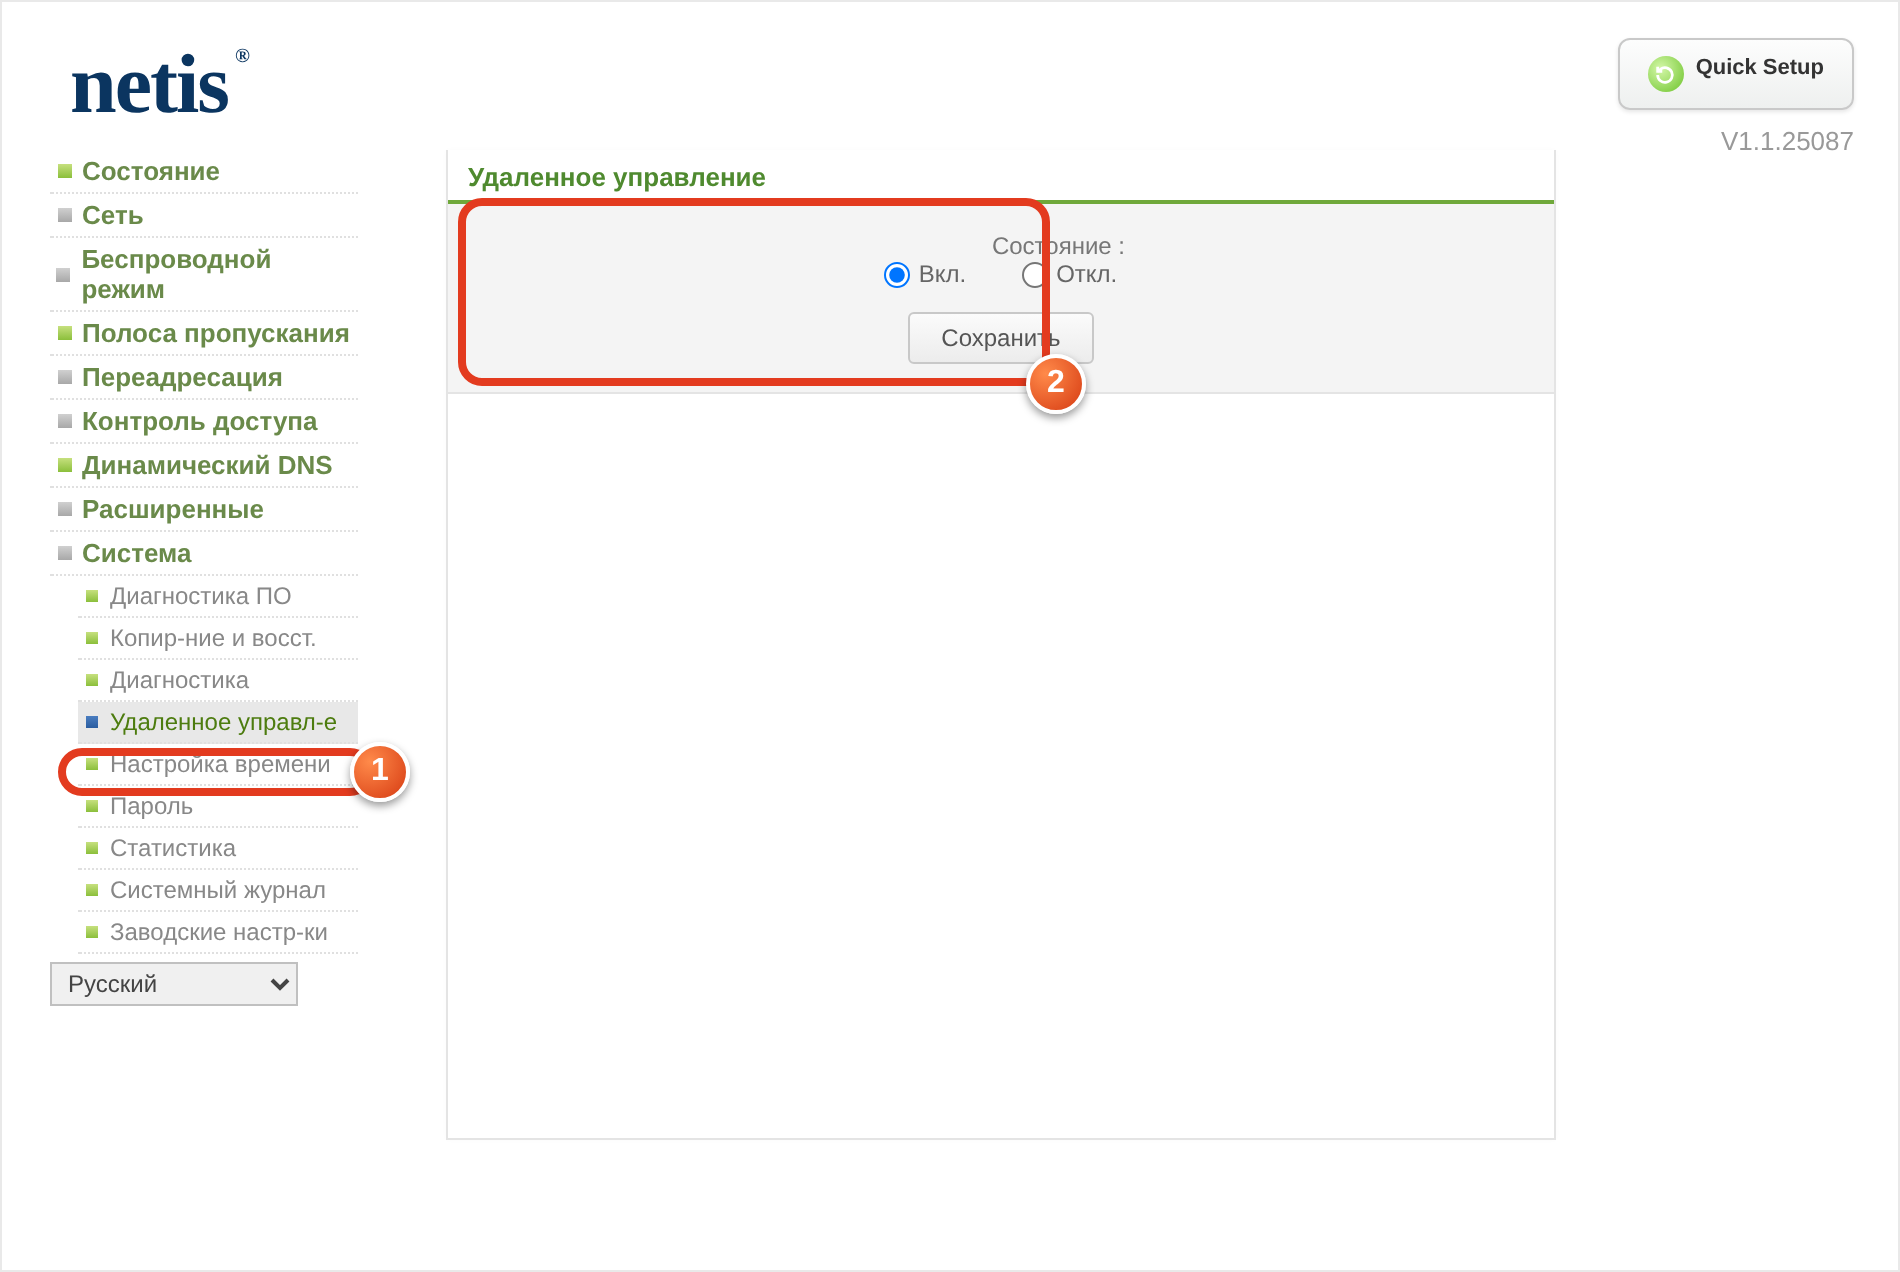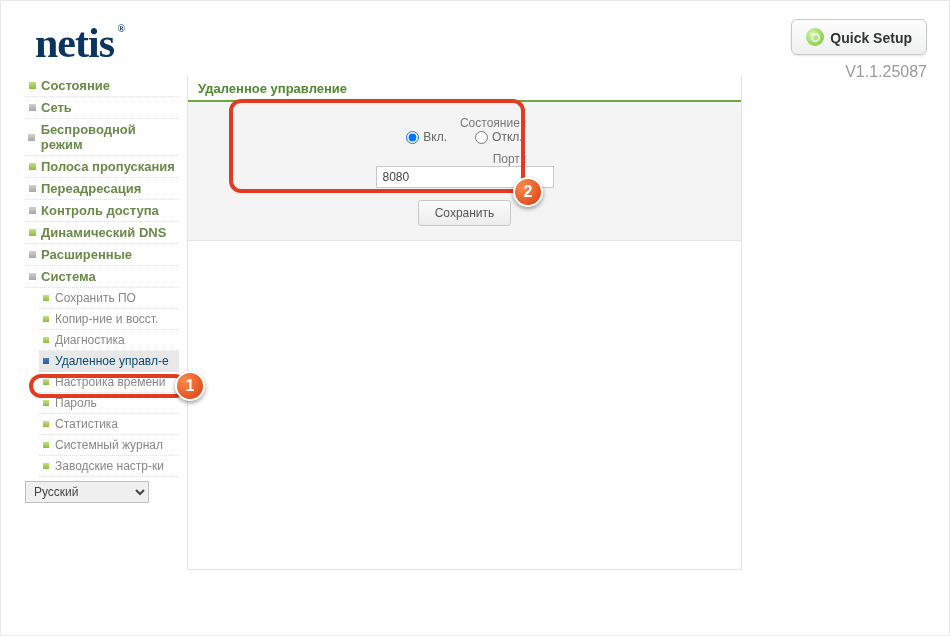--- a/index.html
+++ b/index.html
@@ -1,38 +1,38 @@
 <!DOCTYPE html>
 <html><head>
 <meta charset="utf-8">
 <style>
 * { box-sizing: border-box; margin: 0; padding: 0; }
 body { font-family: Arial, sans-serif; font-size: 12px; background: #fff; color: #555; }
 .shell { width: 950px; height: 636px; position: relative; overflow: hidden; background:#fff; border:1px solid #e9e9e9;}
 .header { height: 74px; padding: 18px 22px 0 34px; display:flex; justify-content:space-between; align-items:flex-start;}
 .logo { font-family: Georgia, 'Times New Roman', serif; font-size: 42px; font-weight: bold; color: #0b3560; letter-spacing: -1px; position:relative;}
 .logo::after{content:"®"; font-size:10px; position:absolute; top:4px; right:-10px; color:#0b3560;}
-.quick-btn { display:flex; align-items:flex-end; gap:6px; background: linear-gradient(#fdfdfd,#eef0ef); border:1px solid #c9c9c9; border-radius:6px; padding:8px 14px; font-size:14px; font-weight:bold; color:#333; cursor:pointer; box-shadow:0 1px 2px rgba(0,0,0,.1);}
+.quick-btn { display:flex; align-items:flex-start; gap:6px; background: linear-gradient(#fdfdfd,#eef0ef); border:1px solid #c9c9c9; border-radius:6px; padding:8px 14px; font-size:11px; font-weight:bold; color:#333; cursor:pointer; box-shadow:0 1px 2px rgba(0,0,0,.1);}
 .quick-ico{width:18px;height:18px;border-radius:50%;background:radial-gradient(circle at 35% 35%, #d4f7a8, #6cc32a);display:flex;align-items:center;justify-content:center;}
 .quick-ico svg{width:11px;height:11px;}
-.version{color:#999;font-size:16px;}
+.version{color:#999;font-size:13px;}
 .body{display:flex;height:calc(100% - 74px);}
 .sidebar{width:178px;flex-shrink:0;padding-left:24px;}
 .nav-item{display:flex;align-items:center;gap:4px;padding:3px 2px;color:#6a8a4a;font-size:13px;font-weight:bold;cursor:pointer;border-bottom:1px dotted #e0e0e0;}
 .nav-item .bullet{width:10px;height:10px;display:inline-flex;align-items:center;justify-content:center;}
 .nav-item .bullet span{display:block;width:7px;height:7px;background:linear-gradient(#c6e07e,#8bbf3b);}
 .nav-item.gray .bullet span{background:linear-gradient(#d0d0d0,#a8a8a8);}
 .nav-sub{padding-left:14px;}
 .nav-sub .nav-item{font-weight:normal;color:#888;font-size:12px;}
-.nav-sub .nav-item.active{background:#e8e8e8;color:#0c4a6e;}
+.nav-sub .nav-item.active{background:#e8e8e8;color:#4d7c0f;}
 .nav-sub .nav-item .bullet span{width:6px;height:6px;background:linear-gradient(#c6e07e,#8bbf3b);}
 .nav-sub .nav-item.active .bullet span{background:linear-gradient(#4a7dc0,#2a5da0);}
 .lang{margin-top:4px;width:124px;height:22px;border:1px solid #c0c0c0;background:#f0f0f0;padding:0 4px;font-size:12px;color:#444;}
 .main{flex:1;padding:0 16px 0 8px;position:relative;}
-.content{border:1px solid #e4e4e4;border-top:none;background:#fff;width:555px;min-height:495px;position:relative;box-shadow:0 0 3px rgba(0,0,0,.02);}
+.content{border:1px solid #e4e4e4;border-top:none;background:#fff;width:555px;min-height:495px;position:relative;box-shadow:0 0 3px rgba(0,0,0,.02);margin-left:36px;}
 .section-title{color:#4f8a2f;font-size:13px;font-weight:bold;padding:6px 10px 4px;border-bottom:2px solid #6fa83a;}
 .form{padding:10px 0 14px;background:#f4f4f4;border-bottom:1px solid #e4e4e4;}
 .row{display:flex;align-items:center;padding:4px 0;flex-direction:column;}
 .lbl{width:140px;text-align:right;padding-right:8px;color:#777;font-size:12px;}
 .ctrls{display:flex;align-items:center;gap:28px;}
 .radio-wrap{display:flex;align-items:center;gap:4px;color:#666;font-size:12px;}
 .port-input{width:178px;height:22px;border:1px solid #c8c8c8;padding:0 6px;font-size:12px;color:#444;}
 .save-btn{background:linear-gradient(#fbfbfb,#ececec);border:1px solid #c8c8c8;border-radius:3px;padding:5px 16px;font-size:12px;color:#555;cursor:pointer;}
 .save-row{display:flex;justify-content:center;padding-top:8px;}
 .callout{position:absolute;border:4px solid #e33b1f;border-radius:12px;pointer-events:none;}
@@ -118,21 +118,21 @@
               <span></span>
             </span>
             <span>Система</span>
           </div>
         </div>
       <div class="nav-sub" id="nav-sub">
           <div class="nav-item">
             <span class="bullet">
               <span></span>
             </span>
-            <span>Сохранить ПО</span>
+            <span>Диагностика ПО</span>
           </div>
           <div class="nav-item">
             <span class="bullet">
               <span></span>
             </span>
             <span>Копир-ние и восст.</span>
           </div>
           <div class="nav-item">
             <span class="bullet">
               <span></span>
@@ -191,24 +191,20 @@
               <label class="radio-wrap">
                 <input type="radio" name="st" checked="" style="">
                 <span>Вкл.</span>
               </label>
               <label class="radio-wrap">
                 <input type="radio" name="st" style="">
                 <span>Откл.</span>
               </label>
             </div>
           </div>
-          <div class="row">
-            <div class="lbl">Порт :</div>
-            <input class="port-input" value="8080" style="">
-          </div>
           <div class="save-row">
             <button class="save-btn">Сохранить</button>
           </div>
         </div>
       </div>
     </div>
   </div>
 
   <div class="callout callout-1"></div>
   <div class="badge badge-1">1</div>

